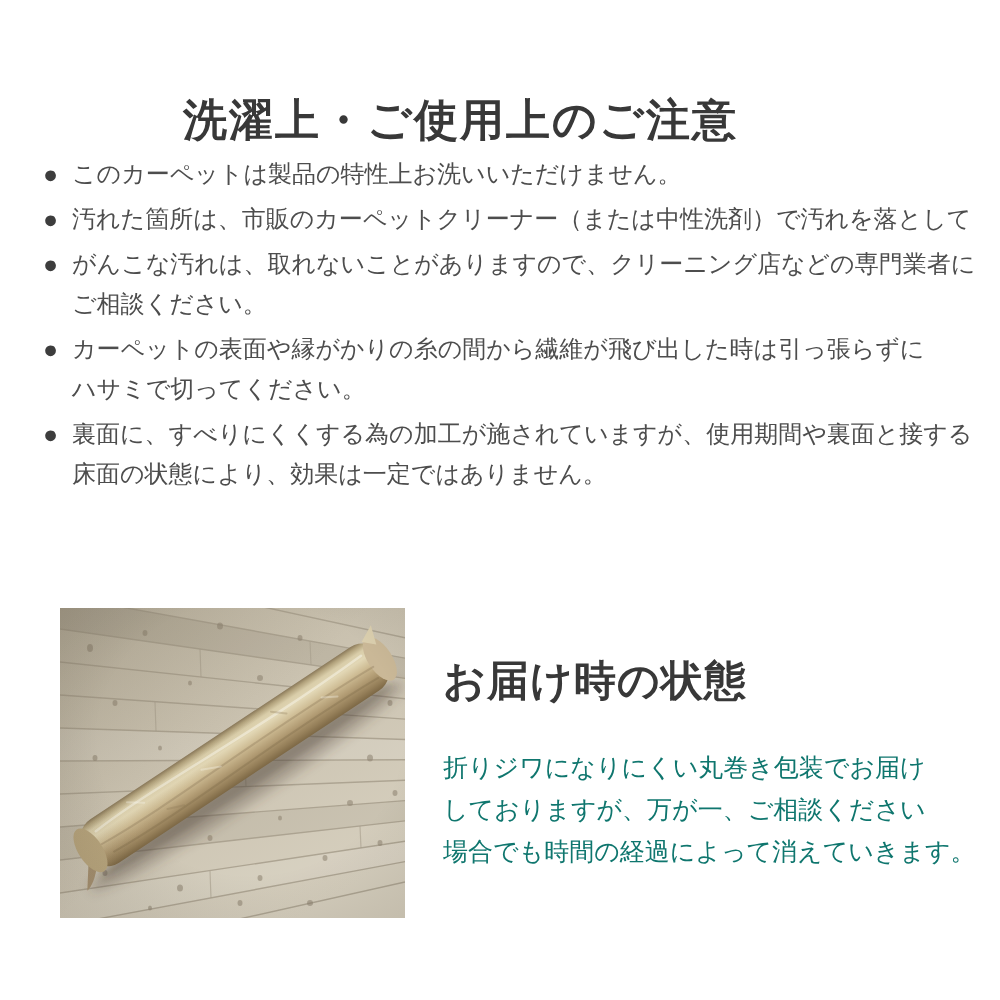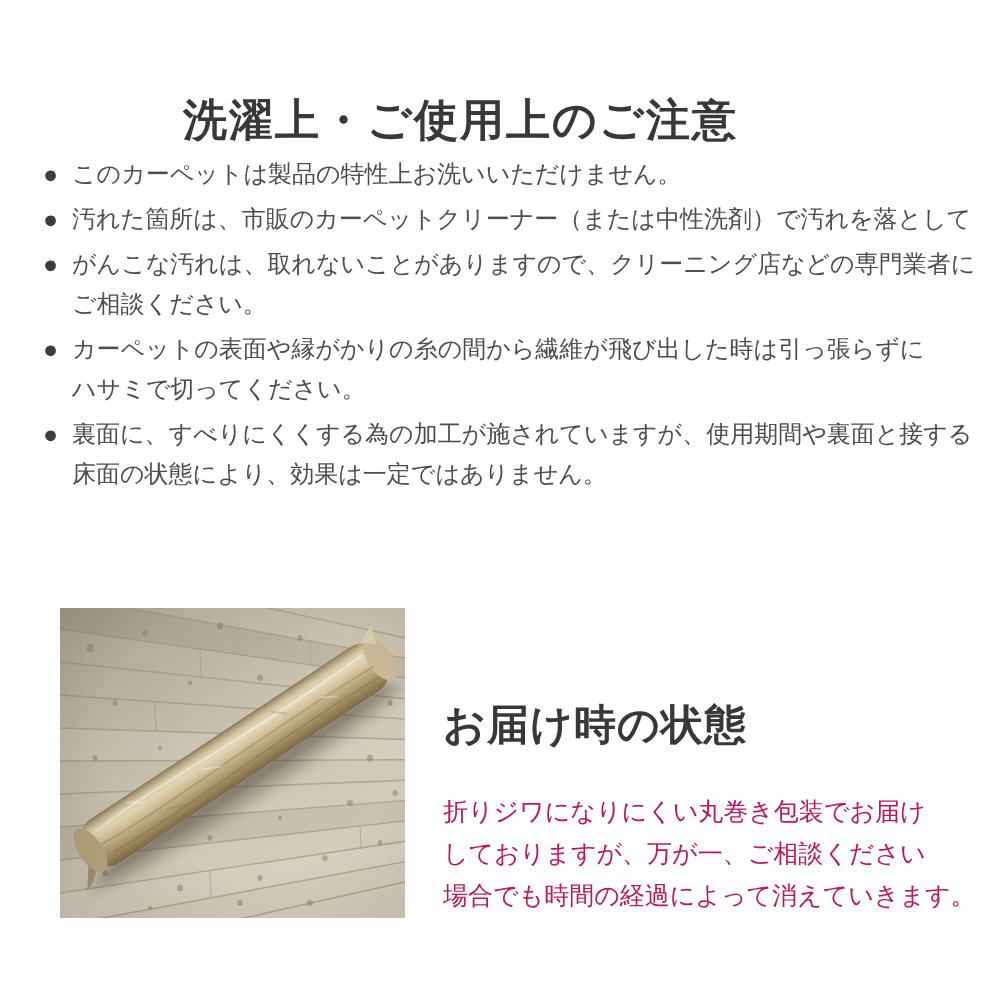--- a/index.html
+++ b/index.html
@@ -12,26 +12,26 @@
     position:absolute;top:62px;left:0;width:921px;text-align:center;
     font-size:44px;font-weight:bold;color:#383838;letter-spacing:2px;white-space:nowrap;
   }
   .notes{position:absolute;left:43px;top:154px;width:930px;}
   .note-item{display:flex;margin-bottom:5px;color:#4d4d4d;font-size:24px;line-height:40px;}
   .bullet{flex:0 0 29px;font-size:25px;color:#3d3d3d;line-height:40px;}
   .note-lines{min-width:0;}
   .note-line{white-space:nowrap;}
   .photo{position:absolute;left:60px;top:608px;width:345px;height:310px;}
   .photo svg{display:block;}
-  .delivery{position:absolute;left:443px;top:664px;width:550px;}
+  .delivery{position:absolute;left:443px;top:620px;width:550px;}
   .delivery-heading{
     font-size:42px;font-weight:bold;color:#383838;line-height:52px;
     letter-spacing:1px;white-space:nowrap;
   }
-  .delivery-text{margin-top:39px;font-size:25px;line-height:42px;color:#be185d;}
+  .delivery-text{margin-top:39px;font-size:25px;line-height:42px;color:#0f766e;}
   .para-line{white-space:nowrap;}
 </style>
 </head>
 <body>
 
 <h1 class="page-title">洗濯上・ご使用上のご注意</h1>
 
 <div class="notes">
     <div class="note-item">
       <span class="bullet">●</span>

